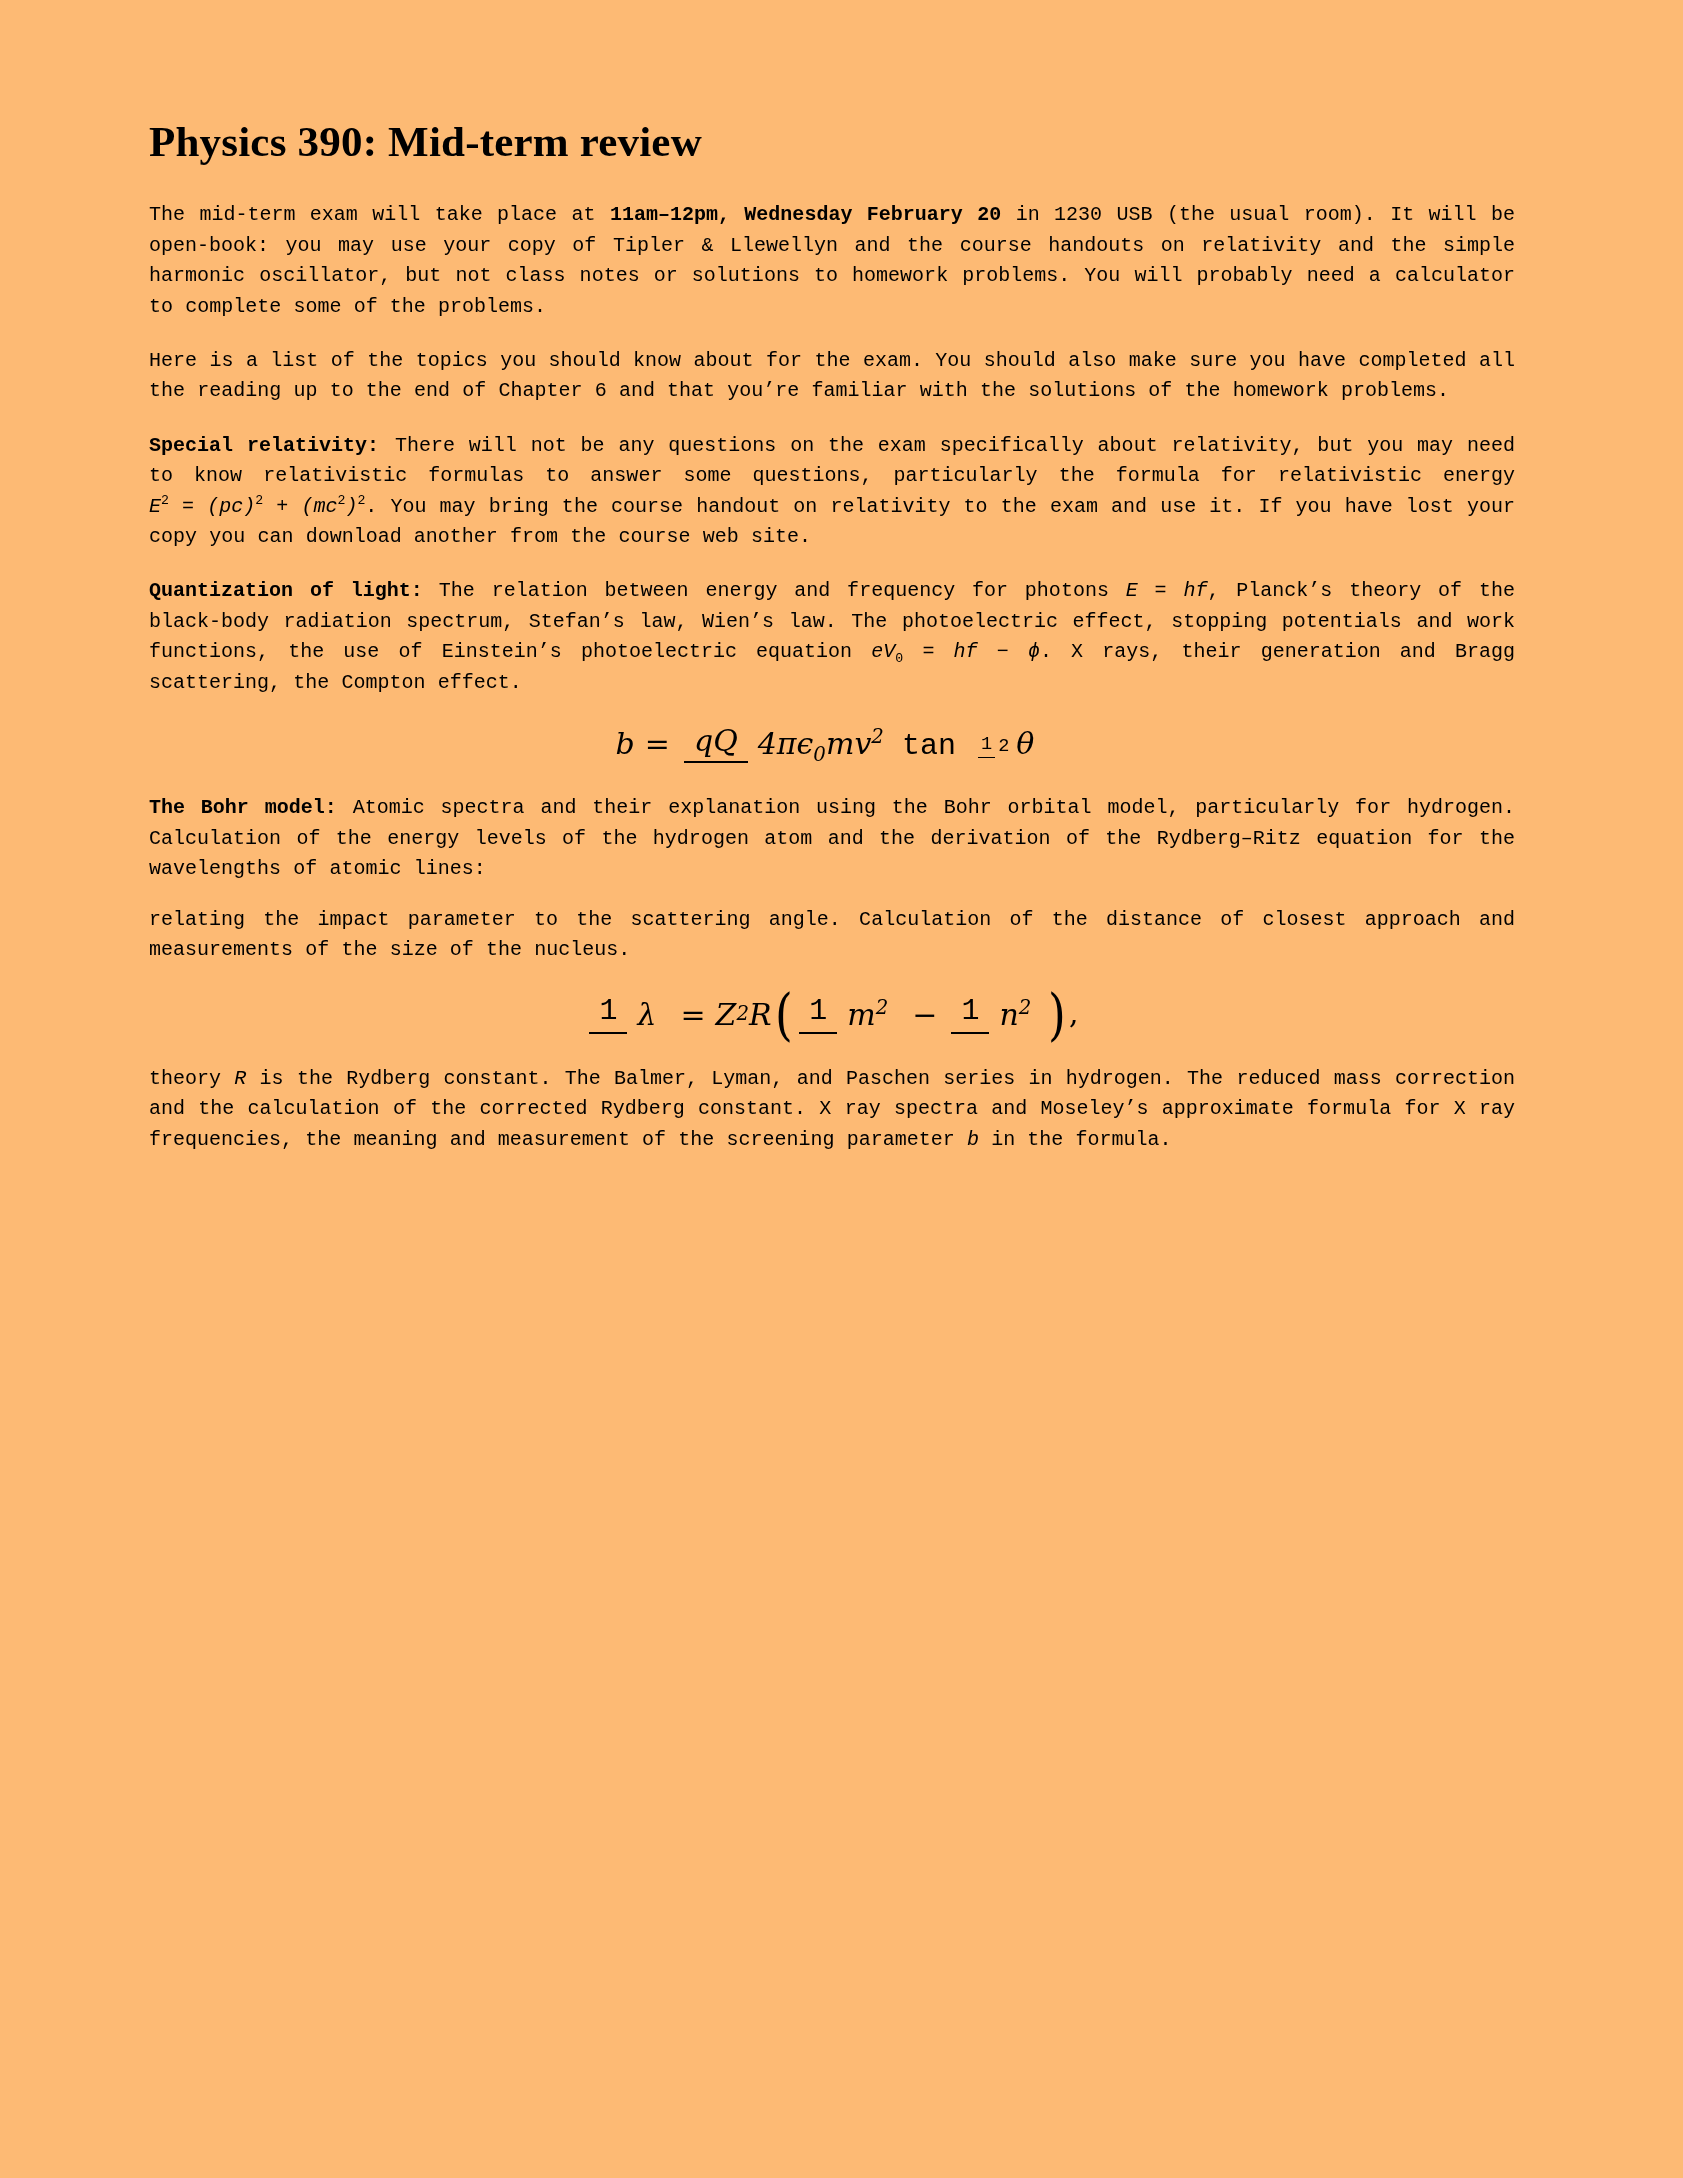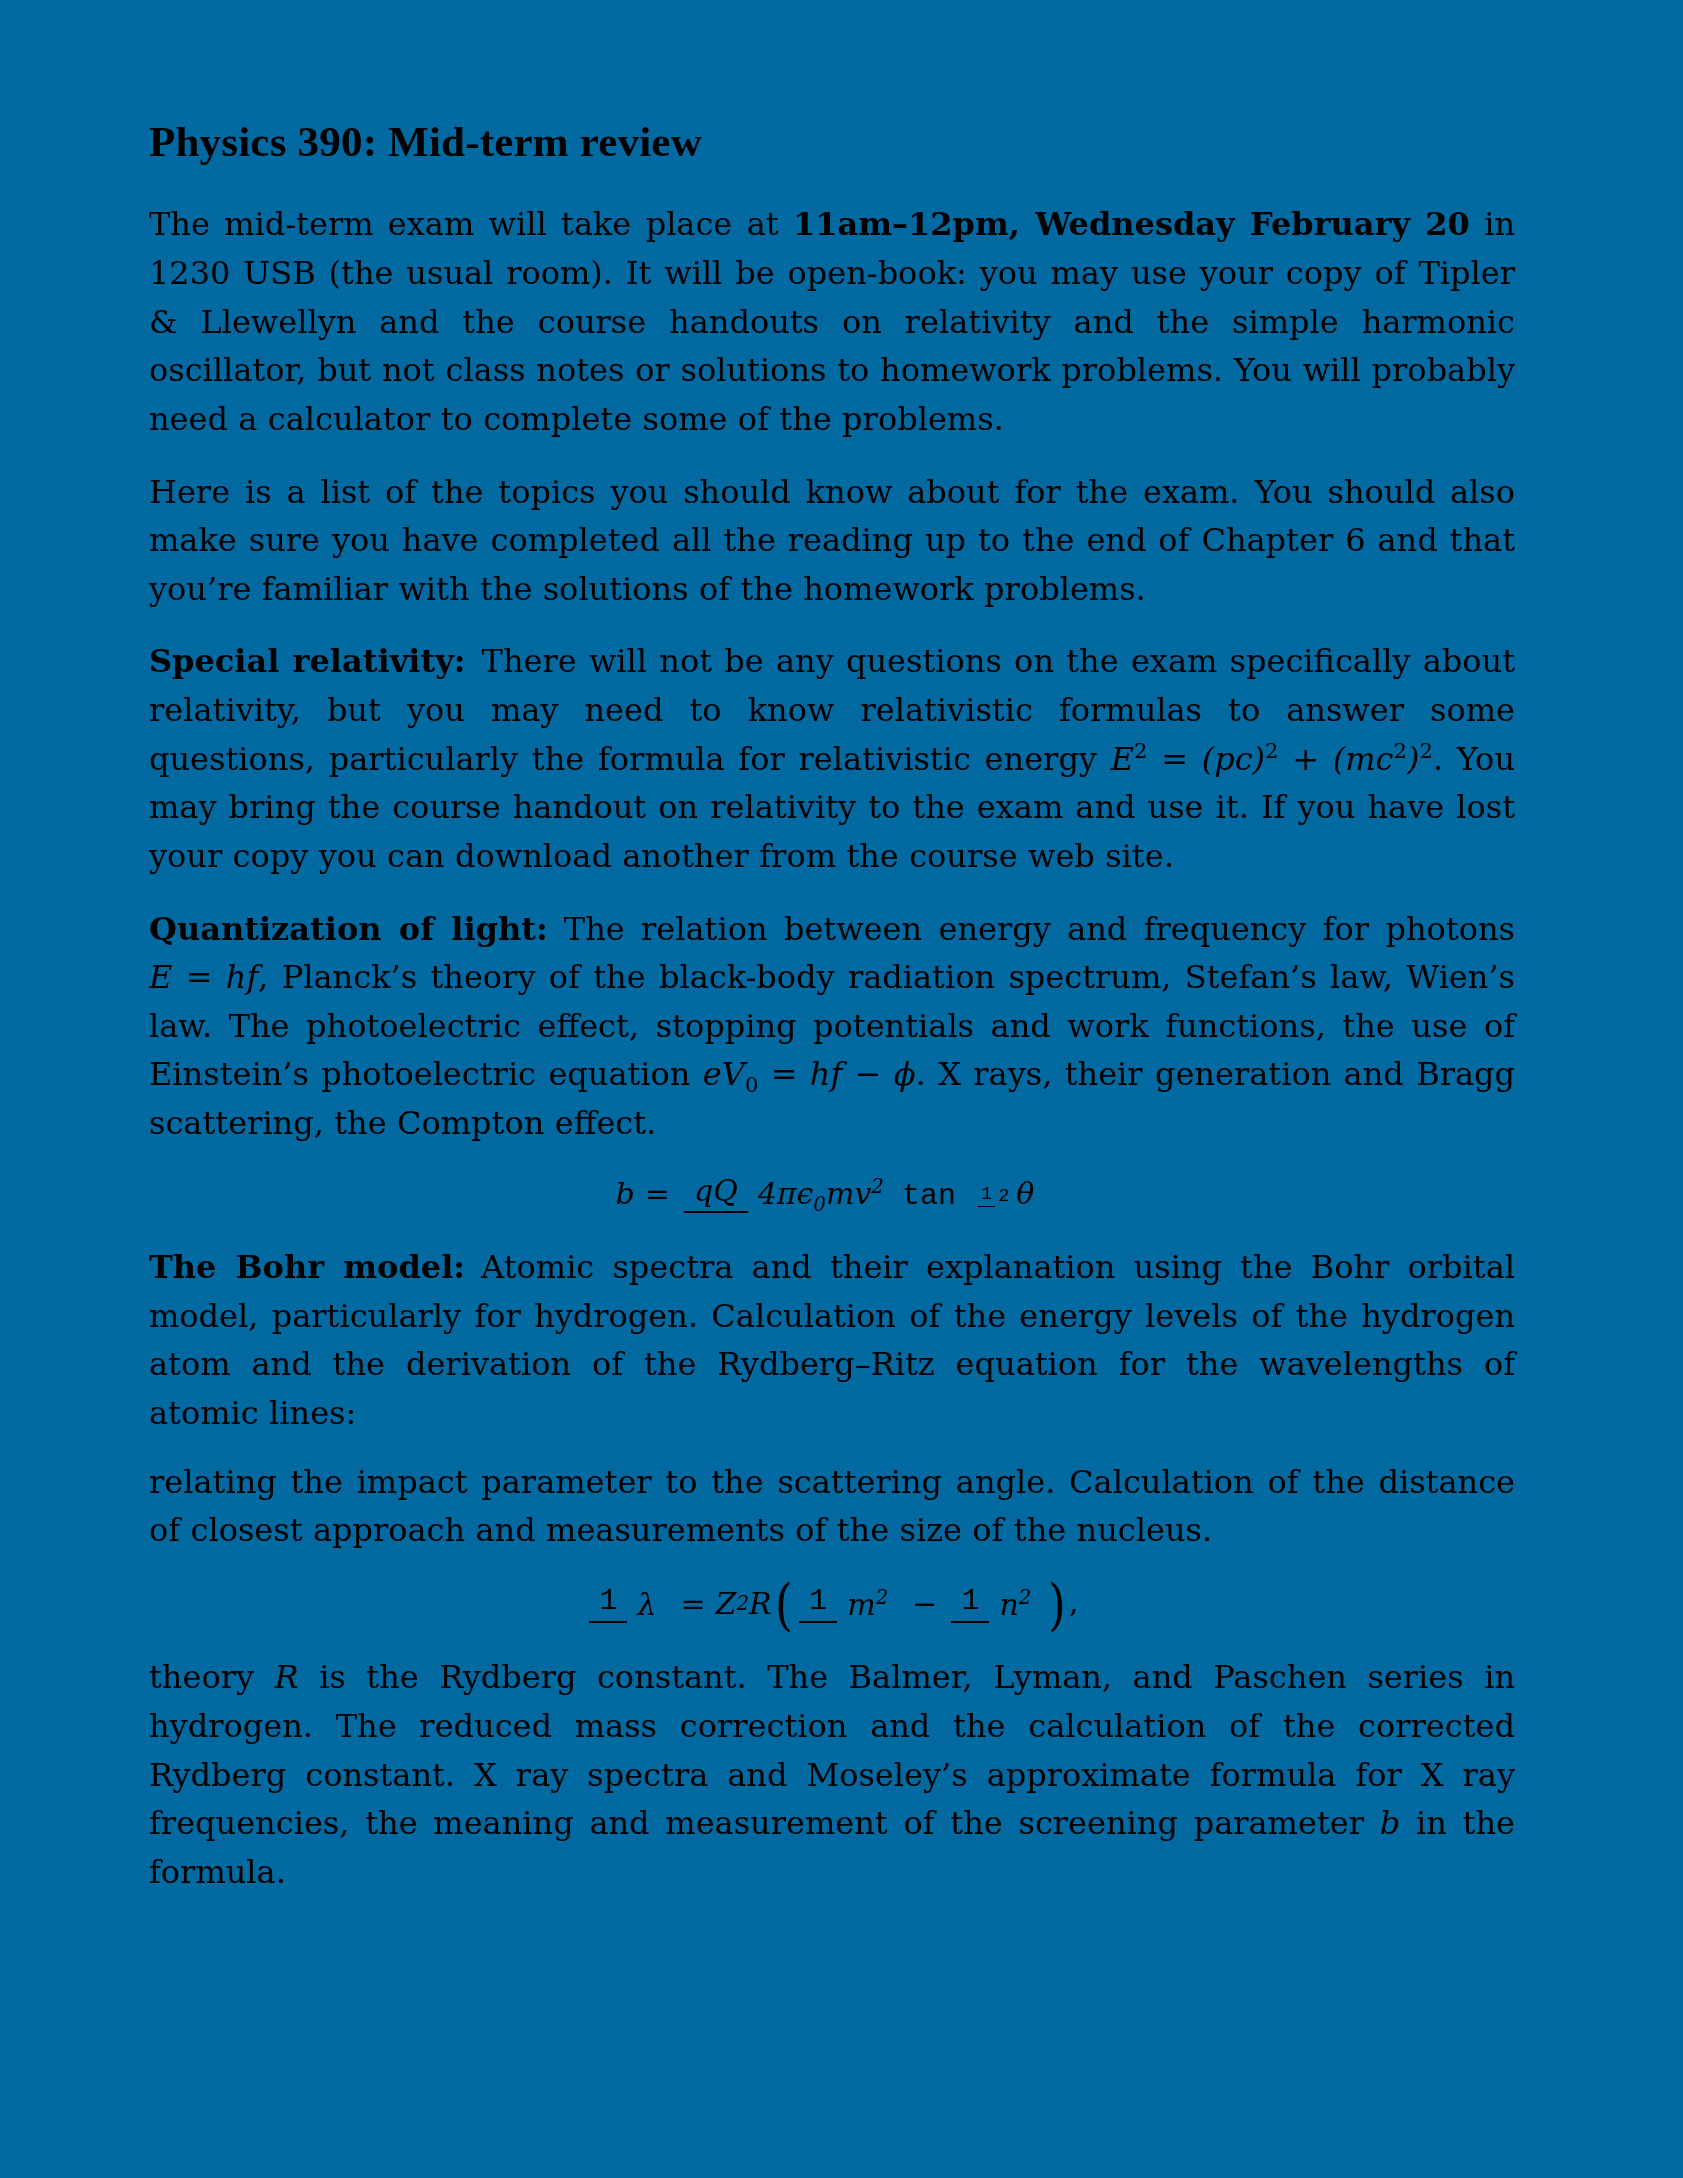--- a/index.html
+++ b/index.html
@@ -13,37 +13,38 @@
     height: 2178px;
     font-family: "DejaVu Serif", "Liberation Serif", serif;
     color: #000000;
     overflow: hidden;
   }
   .page {
     box-sizing: border-box;
     width: 1683px;
     height: 2178px;
     padding: 99px 168px 0 149px;
-    background: #0369a1;
+    background: #fdba74;
   }
   .doc-title {
     font-family: "Liberation Serif", "DejaVu Serif", serif;
     font-weight: bold;
     font-size: 43px;
     letter-spacing: 0.2px;
     margin: 18px 0 34px 0;
     line-height: 1.15;
   }
   p.body-par {
-    font-size: 32px;
+    font-size: 20px;
     line-height: 1.52;
     text-align: justify;
     margin: 0 0 24px 0;
     hyphens: none;
     word-spacing: 0.2px;
+    font-family: Liberation Mono, monospace;
   }
   p.tight { margin-bottom: 20px; }
   .gap-before { margin-top: 46px; }
   .lead {
     font-weight: bold;
   }
   .lead-sp {
     display: inline-block;
     width: 16px;
   }

